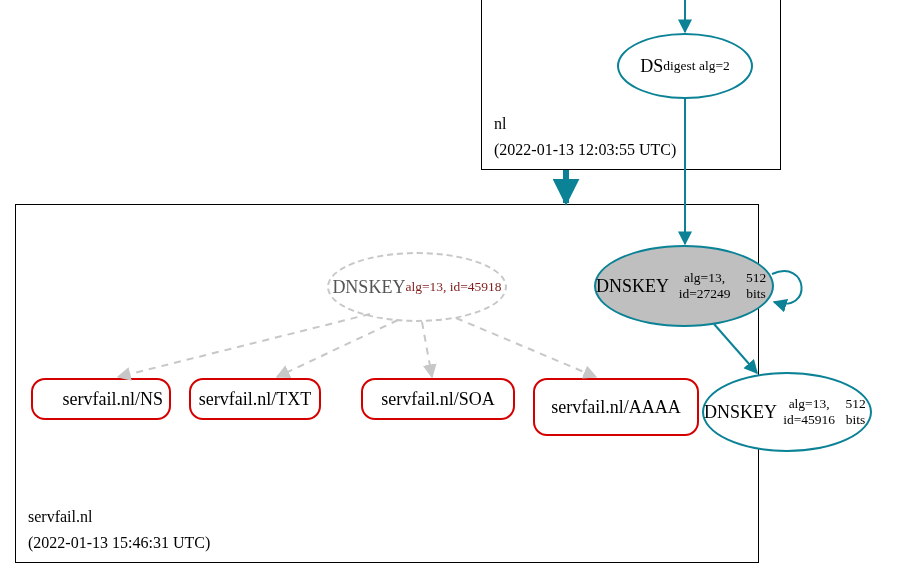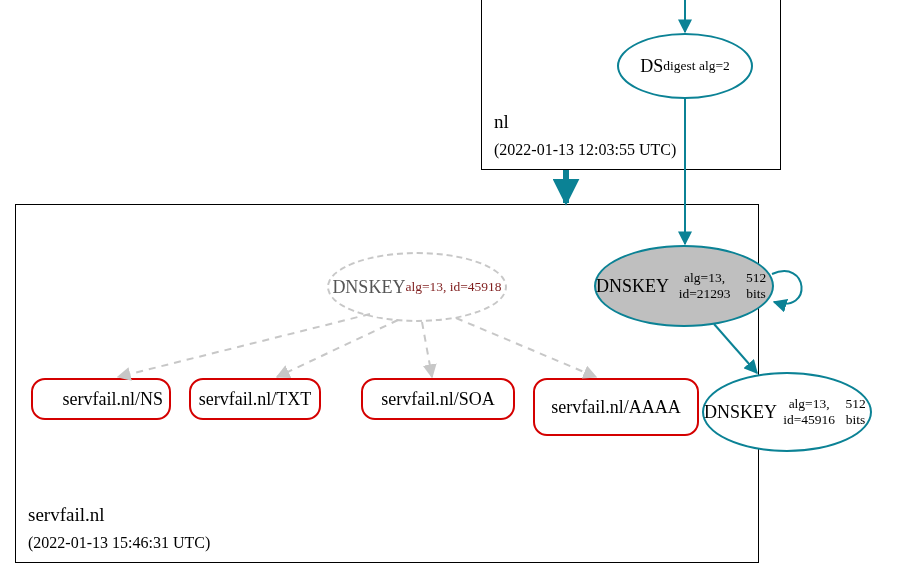--- a/index.html
+++ b/index.html
@@ -13,21 +13,21 @@
   }
   .zone-box {
     position: absolute;
     border: 1px solid #000;
     background: #fff;
     box-sizing: border-box;
   }
   .zone-label {
     position: absolute;
     left: 12px;
-    font-size: 19px;
+    font-size: 16px;
     line-height: 1.3;
   }
   .zone-ts {
     position: absolute;
     left: 12px;
     font-size: 16px;
   }
 
   
   .node {
@@ -86,21 +86,21 @@
   <span class="zone-ts" style="bottom:10px;margin-top:24px;">(2022-01-13 15:46:31 UTC)</span>
 </div>
 
 <div class="node ellipse dashed" style="left:327px; top:252px; width:180px; height:70px;">
   <div class="title">DNSKEY</div>
   <div class="sub">alg=13, id=45918</div>
 </div>
 
 <div class="node ellipse teal gray-fill" style="left:594px; top:245px; width:180px; height:82px;">
   <div class="title">DNSKEY</div>
-  <div class="sub">alg=13, id=21293</div>
+  <div class="sub">alg=13, id=27249</div>
   <div class="sub">512 bits</div>
 </div>
 
 <div class="node ellipse teal" style="left:702px; top:372px; width:170px; height:80px;">
   <div class="title">DNSKEY</div>
   <div class="sub">alg=13, id=45916</div>
   <div class="sub">512 bits</div>
 </div>
 
 <div class="node rect" style="left:31px;  top:378px; width:140px; height:42px;justify-content:flex-end;">

